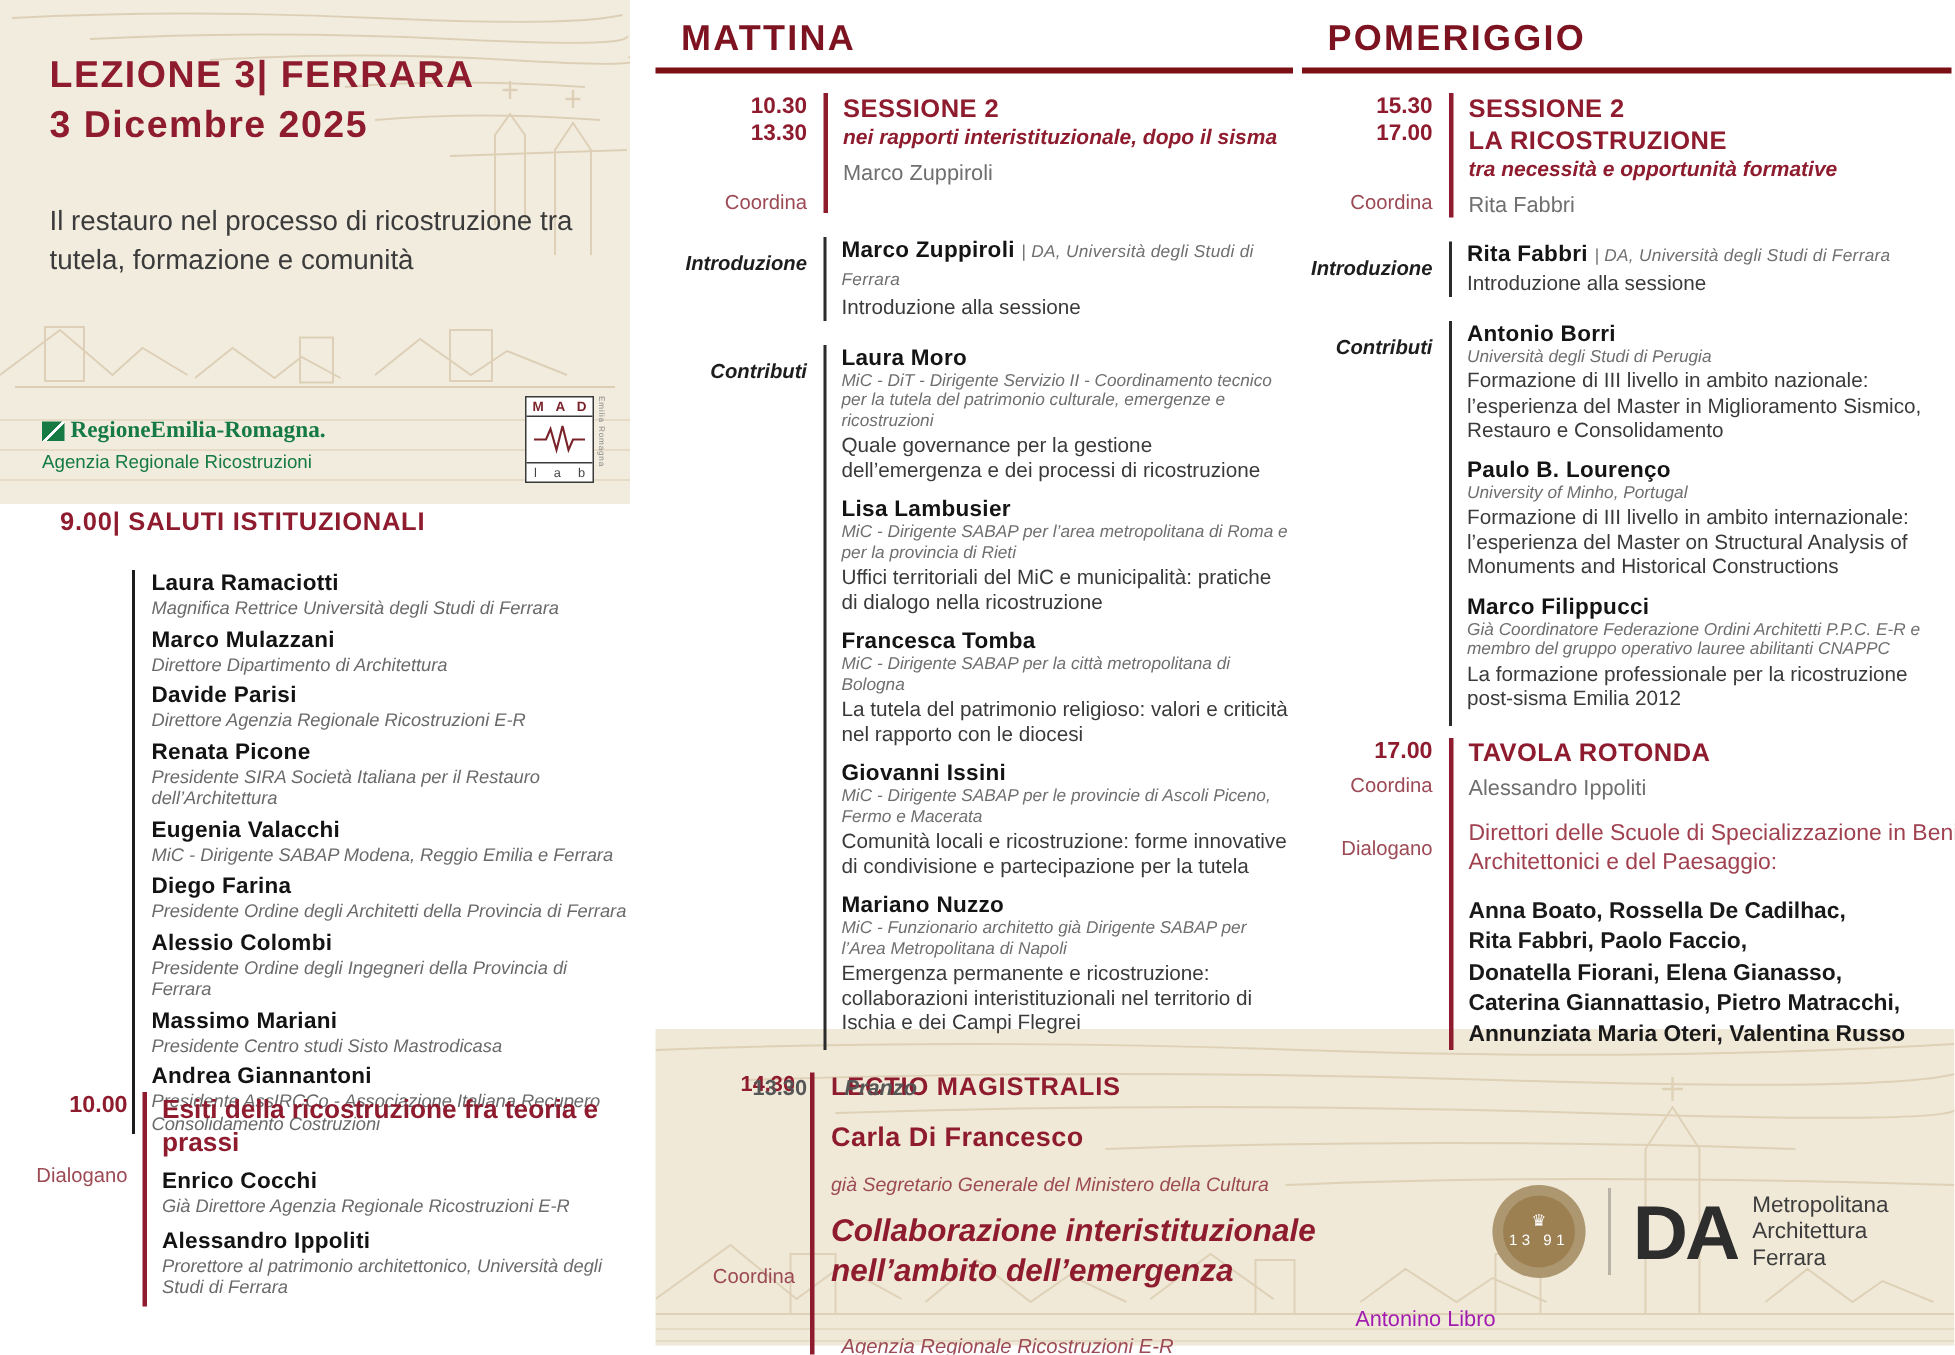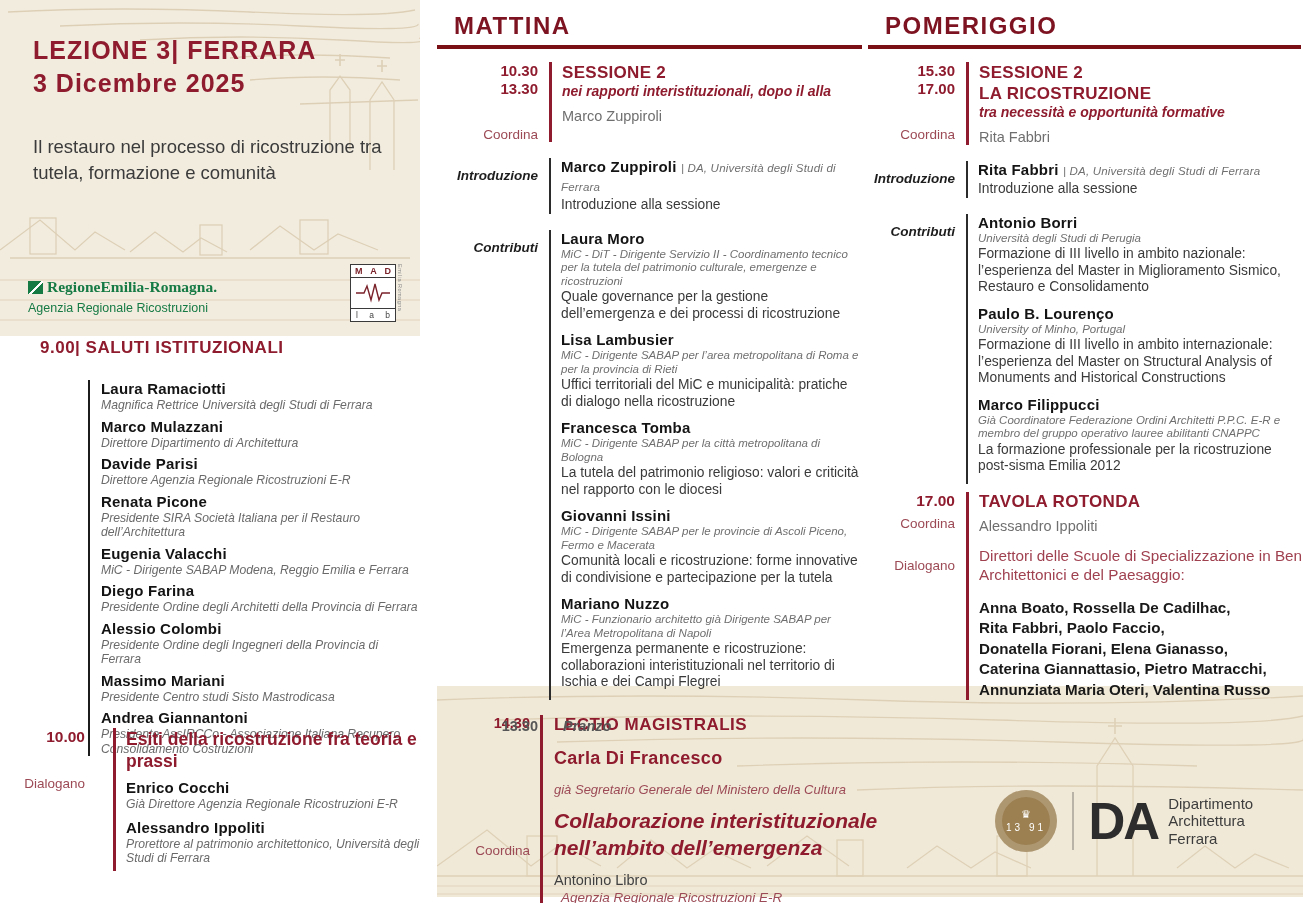--- a/index.html
+++ b/index.html
@@ -31,21 +31,21 @@
   .mad-bot{display:flex;justify-content:space-between;padding:1px 5px;font-size:8.5px;color:#444;}
   .mad-side{writing-mode:vertical-rl;font-size:5.5px;color:#8a8a8a;letter-spacing:.5px;margin-left:1px;}
   
   #saluti{position:absolute;left:0;top:338px;width:437px;}
   .sal-h{margin-left:40px;font-size:17px;font-weight:bold;color:#8e1c2e;letter-spacing:.5px;}
   .sal-list{margin:22px 0 0 88px;border-left:2px solid #1c1c1c;padding-left:11px;width:320px;}
   .p-entry{margin-bottom:5px;}
   .pname{font-size:15px;font-weight:bold;color:#131313;line-height:18px;letter-spacing:.2px;}
   .prole{font-size:12.2px;font-style:italic;color:#6a6a6a;line-height:14.5px;}
   #esiti{position:absolute;left:0;top:728px;width:437px;display:flex;}
-  .es-l{width:85px;flex:none;text-align:right;padding-right:28px;box-sizing:content-box;}
+  .es-l{width:85px;flex:none;text-align:right;padding-right:10px;box-sizing:content-box;}
   .es-time{font-size:15.5px;font-weight:bold;color:#8e1c2e;}
   .es-dial{margin-top:30px;font-size:13.5px;color:#9c4a55;}
   .es-r{border-left:3px solid #8e1c2e;padding-left:10px;width:312px;}
   .es-title{font-size:17.5px;font-weight:bold;color:#8e1c2e;line-height:22px;width:305px;}
   .es-r .p-entry{margin-top:7px;}
   
   .col{position:absolute;top:12px;}
   #col-mattina{left:437px;width:425px;}
   #col-pomeriggio{left:868px;width:433px;}
   .col-h{font-size:24px;font-weight:bold;color:#7d1320;letter-spacing:1.5px;margin-left:17px;}
@@ -83,21 +83,21 @@
   
   .lectio{position:absolute;left:0;top:29px;display:flex;width:560px;}
   .lec-l{width:103px;flex:none;text-align:right;padding-right:10px;box-sizing:border-box;}
   .lec-time{font-size:14.5px;font-weight:bold;color:#8e1c2e;}
   .lec-co{font-size:13.5px;color:#9c4a55;margin-top:112px;}
   .lec-r{border-left:3.5px solid #8e1c2e;padding-left:11px;flex:1;}
   .lec-title{font-size:17px;font-weight:bold;color:#8e1c2e;letter-spacing:.5px;}
   .lec-name{font-size:18px;font-weight:bold;color:#8e1c2e;margin-top:13px;letter-spacing:.3px;}
   .lec-role{font-size:13px;font-style:italic;color:#9c4a55;margin-top:13px;}
   .lec-talk{font-size:21px;font-weight:bold;font-style:italic;color:#8e1c2e;margin-top:10px;line-height:27px;width:350px;}
-  .lec-coname{font-size:14.5px;color:#404040;margin-top:11px;}
+  .lec-coname{font-size:14.5px;color:#a21caf;margin-top:11px;text-align:right;}
   .lec-coaff{font-size:13.5px;font-style:italic;color:#9c4a55;margin-left:7px;margin-top:2px;}
   
   .dagroup{position:absolute;left:558px;top:104px;display:flex;align-items:center;}
   .seal{width:62px;height:62px;border-radius:50%;background:#9c8052;color:#fff;flex:none;
         display:flex;flex-direction:column;align-items:center;justify-content:center;
         box-shadow:inset 0 0 0 3px rgba(255,255,255,.0), inset 0 0 0 7px rgba(255,255,255,.18);}
   .seal-crown{font-size:11px;line-height:11px;}
   .seal-num{font-size:10px;letter-spacing:3px;margin-top:2px;}
   .daline{width:1.5px;height:58px;background:#b9b2a6;margin:0 15px;}
   .dainit{font-size:51px;font-weight:bold;color:#2d2d2d;letter-spacing:-2px;line-height:51px;}
@@ -170,21 +170,21 @@
   </div>
 
   <div class="dagroup">
     <div class="seal">
       <div class="seal-crown">♛</div>
       <div class="seal-num">13 91</div>
     </div>
     <div class="daline"></div>
     <div class="dainit">DA</div>
     <div class="datext">
-      <div>Dipartimento</div>
+      <div>Metropolitana</div>
       <div>Architettura</div>
       <div>Ferrara</div>
     </div>
   </div>
 </div>
 
 <div class="lp-content">
   <div class="lp-title">
     <div>LEZIONE 3|  FERRARA</div>
     <div>3 Dicembre 2025</div>
@@ -292,21 +292,21 @@
   <div class="sess">
     <div class="lcol">
       <div class="times">
         <div>10.30</div>
         <div>13.30</div>
       </div>
       <div class="lab-co">Coordina</div>
     </div>
     <div class="rcol">
       <div class="st1">SESSIONE 2</div>
-      <div class="ssub">nei rapporti interistituzionali, dopo il alla</div>
+      <div class="ssub">nei rapporti interistituzionale, dopo il sisma</div>
       <div class="coordname">Marco Zuppiroli</div>
     </div>
   </div>
 
   <div class="blk">
     <div class="lcol">
       <div class="lab-dark">Introduzione</div>
     </div>
     <div class="rcol-dark">
       <div class="ename"><span>Marco Zuppiroli</span> <span class="affil">| DA, Università degli Studi di Ferrara</span></div>

